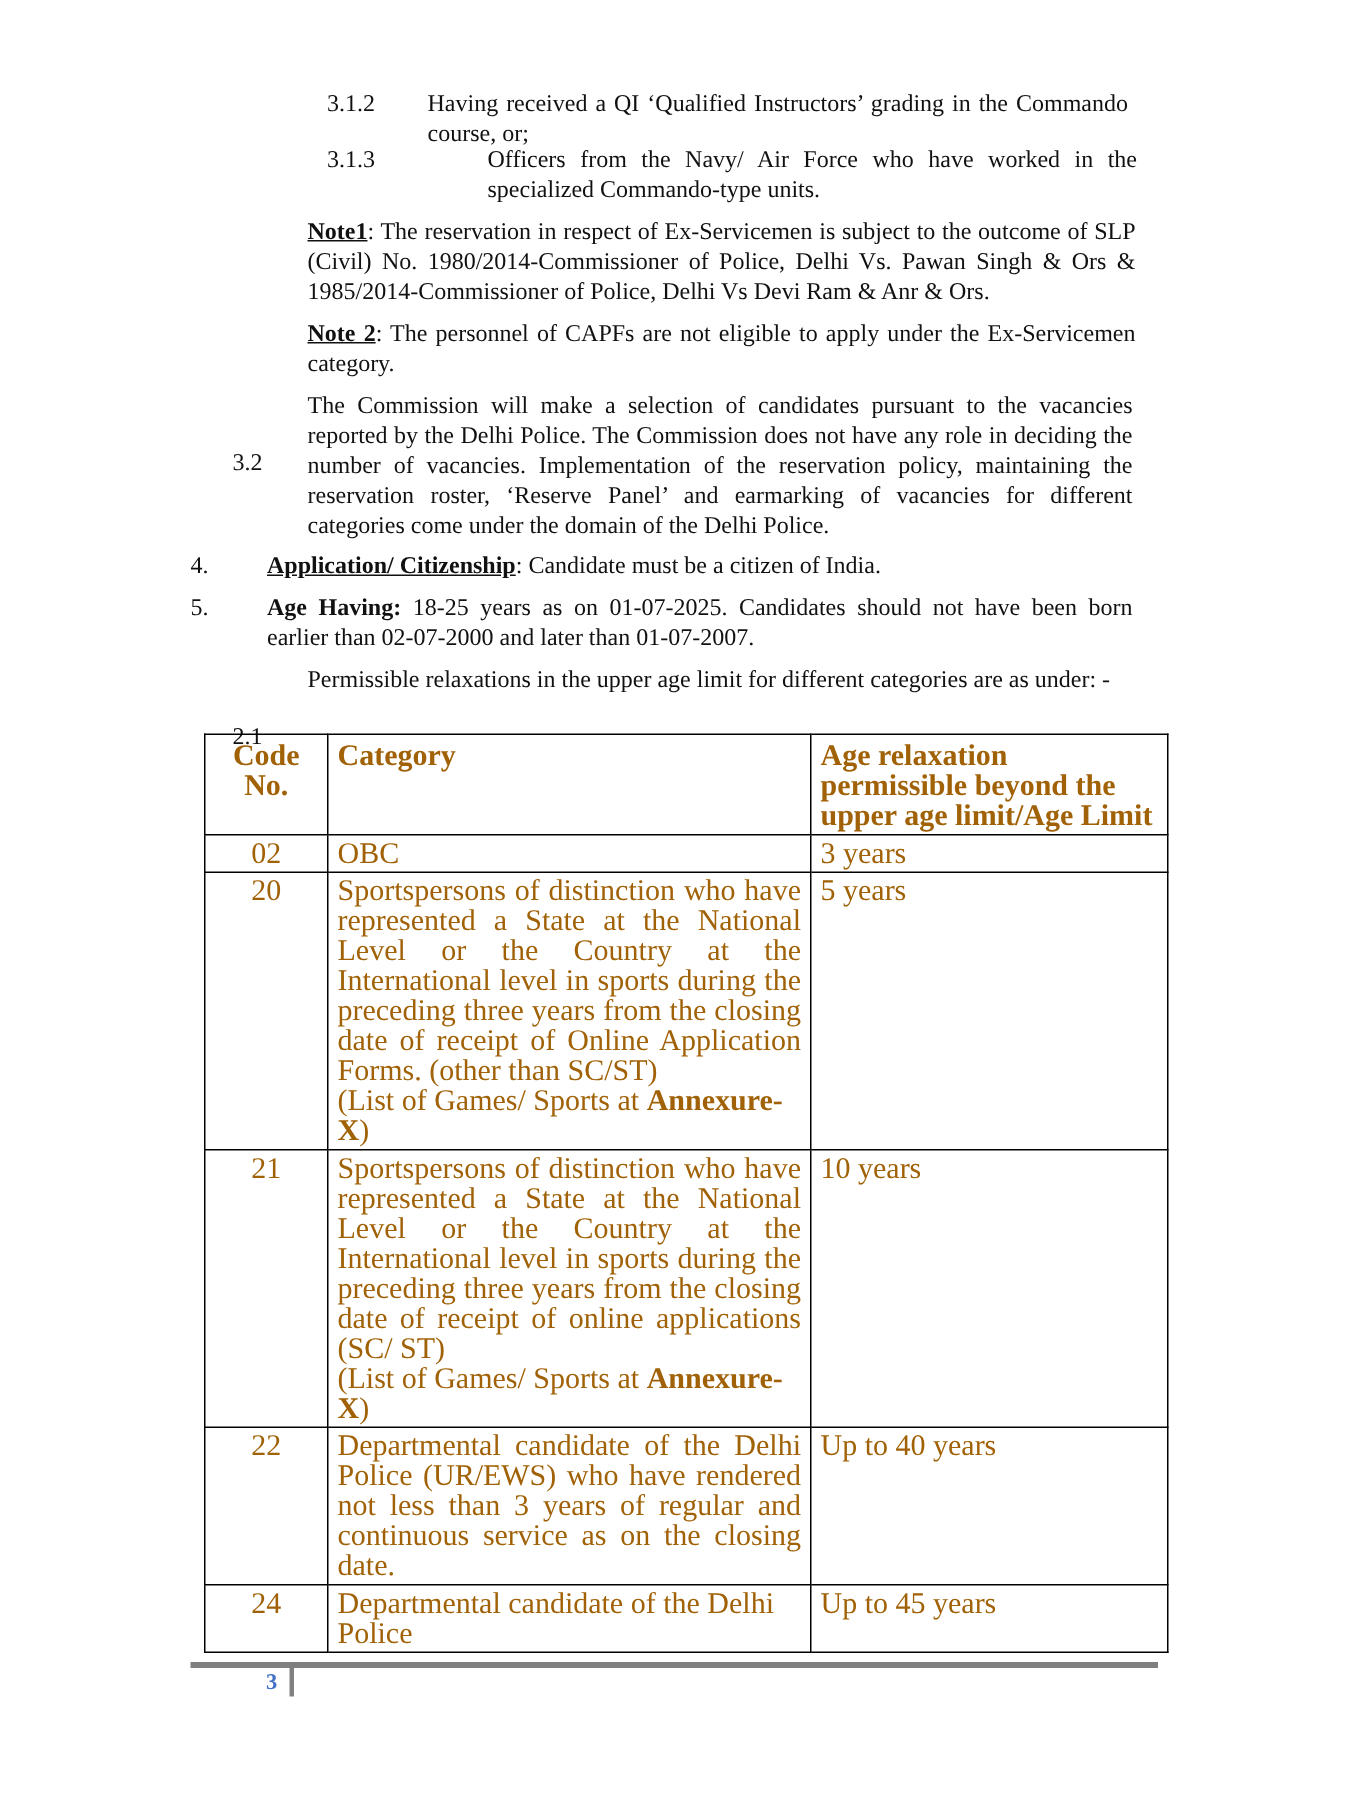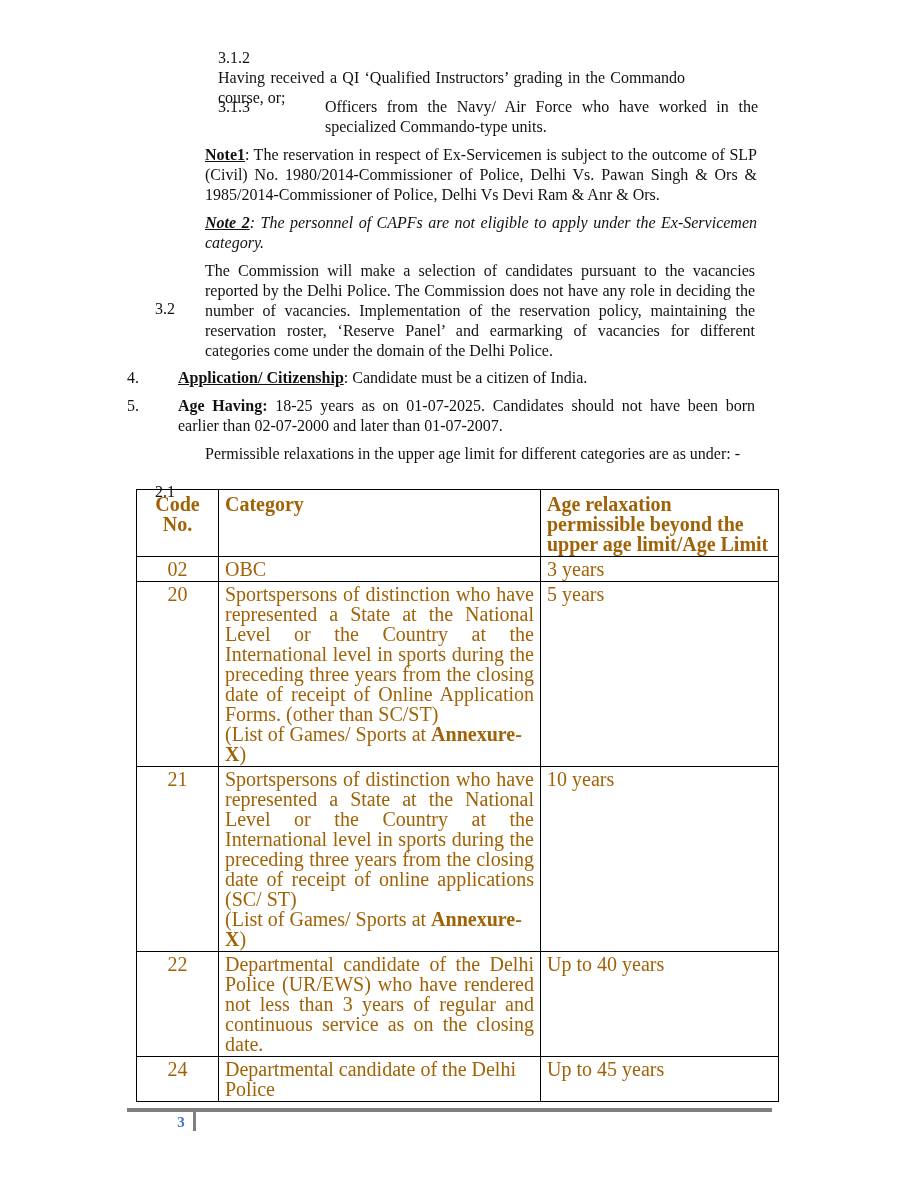--- a/index.html
+++ b/index.html
@@ -81,35 +81,35 @@
   
   .footer-rule { position: absolute; left: 127px; top: 1108px; width: 645px; height: 4px; background: #7f7f7f; }
   .page-num { position: absolute; left: 172px; top: 1112px; width: 18px; text-align: center; font-size: 15px; font-weight: bold; color: #4472c4; line-height: 20px; }
   .page-num-bar { position: absolute; left: 193px; top: 1110px; width: 3px; height: 21px; background: #808080; }
 </style>
 </head>
 <body>
 
 <div class="page">
 
-  <div class="abs flexrow c31" style="top:48px;flex-direction:column;">
+  <div class="abs flexrow c31" style="top:60px;">
     <span class="num">3.1.2</span>
     <span class="txt just">Having received a QI ‘Qualified Instructors’ grading in the Commando course, or;</span>
   </div>
 
   <div class="abs flexrow c31" style="top:97px;gap:40px;">
     <span class="num">3.1.3</span>
     <span class="txt just">Officers from the Navy/ Air Force who have worked in the specialized Commando-type units.</span>
   </div>
 
   <div class="abs note just" style="top:145px;">
     <span class="bu">Note1</span><span>: The reservation in respect of Ex-Servicemen is subject to the outcome of SLP (Civil) No. 1980/2014-Commissioner of Police, Delhi Vs. Pawan Singh &amp; Ors &amp; 1985/2014-Commissioner of Police, Delhi Vs Devi Ram &amp; Anr &amp; Ors.</span>
   </div>
 
-  <div class="abs note just" style="top:213px;font-style:italic;">
+  <div class="abs note just" style="top:213px;">
     <span class="bu">Note 2</span><span>: The personnel of CAPFs are not eligible to apply under the Ex-Servicemen category.</span>
   </div>
 
   <div class="abs flexrow cmid" style="top:261px;">
     <span class="num">3.2</span>
     <span class="txt just">The Commission will make a selection of candidates pursuant to the vacancies reported by the Delhi Police. The Commission does not have any role in deciding the number of vacancies. Implementation of the reservation policy, maintaining the reservation roster, ‘Reserve Panel’ and earmarking of vacancies for different categories come under the domain of the Delhi Police.</span>
   </div>
 
   <div class="abs flexrow ctop" style="top:368px;">
     <span class="num">4.</span>

